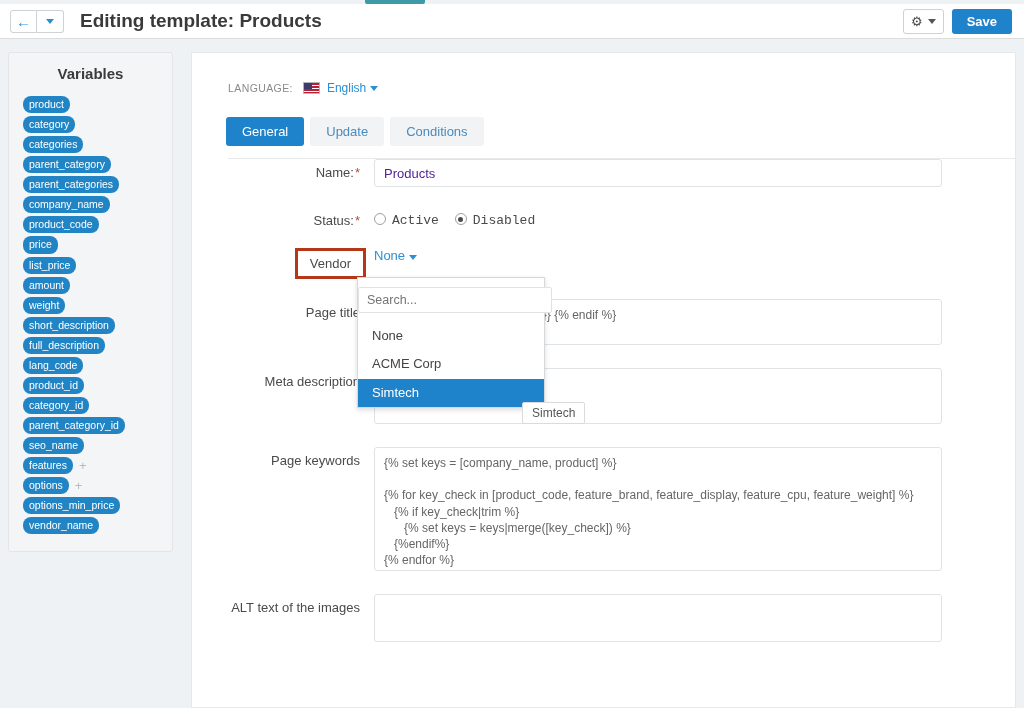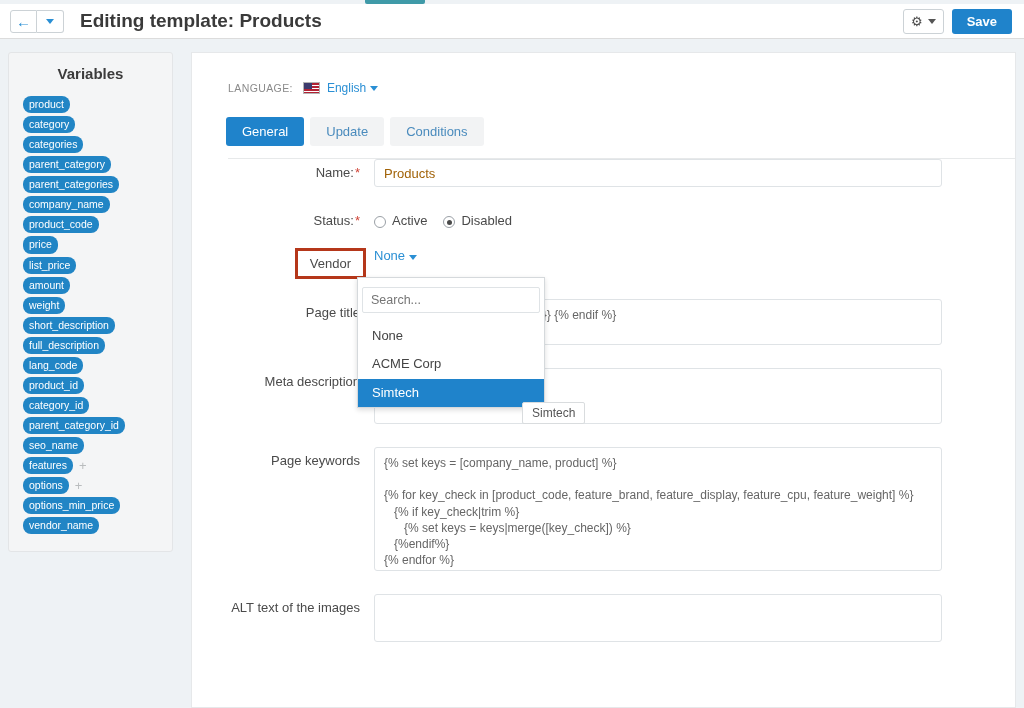--- a/index.html
+++ b/index.html
@@ -108,36 +108,36 @@
   .form{ }
   .frow{ display:flex; align-items:flex-start; margin-bottom:20px; }
   .flabel{
     width:160px; text-align:right; padding-right:14px; font-size:13px;
     color:#4a4a4a; padding-top:6px; flex:none;
   }
   .req{ color:#d04437; margin-left:1px; }
   .ctrl{ flex:1; }
   .inp{
     width:568px; height:28px; border:1px solid #dfe3e6; border-radius:3px;
-    padding:0 9px; font-size:13px; color:#a16207;
+    padding:0 9px; font-size:13px; color:#4c1d95;
     font-family:"Liberation Sans", sans-serif; background:#fff;
   }
   .ta{
     width:568px; border:1px solid #dfe3e6; border-radius:3px;
     padding:7px 9px; font-size:12px; color:#666; resize:none;
     font-family:"Liberation Sans", sans-serif; line-height:1.35;
     background:#fff; overflow:hidden; white-space:pre;
   }
   .ta-sm{ height:46px; }
   .ta-md{ height:56px; }
   .ta-lg{ height:124px; }
   .ta-xl{ height:48px; }
 
   .radios{ display:flex; align-items:center; gap:16px; padding-top:6px; }
-  .rad{ display:flex; align-items:flex-end; gap:6px; cursor:pointer; font-size:13px; color:#4a4a4a; }
+  .rad{ display:flex; align-items:flex-start; gap:6px; cursor:pointer; font-size:13px; color:#4a4a4a;font-family:Liberation Mono, monospace; }
   .dot{
     width:12px; height:12px; border-radius:50%; border:1px solid #9aa0a6;
     background:#fff; position:relative; flex:none;
   }
   .dot.on::after{
     content:""; position:absolute; left:2.5px; top:2.5px; width:5px; height:5px;
     border-radius:50%; background:#4a4a4a;
   }
 
   
@@ -155,21 +155,21 @@
     border-top:5px solid #2a8fd4;
   }
 
   
   .dd{
     position:absolute; left:357px; top:277px; width:188px;
     background:#fff; border:1px solid #d5d9dc; box-shadow:0 2px 5px rgba(0,0,0,.14);
     z-index:50; padding:9px 0 0 0;
   }
   .dd-search{
-    display:block; width:178px; margin:0 auto 9px auto; height:26px;
+    display:block; width:194px; margin:0 auto 9px auto; height:26px;
     border:1px solid #dfe3e6; border-radius:2px; padding:0 8px;
     font-size:12.5px; color:#555; font-family:"Liberation Sans", sans-serif;
   }
   .dd-item{
     padding:6px 14px; font-size:13px; color:#444; cursor:pointer; line-height:1.25;
   }
   .dd-item.sel{ background:#1f83cb; color:#fff; }
   .tooltip{
     position:absolute; left:522px; top:402px; background:#fff;
     border:1px solid #d9dcde; padding:3px 9px; font-size:12px; color:#555;

